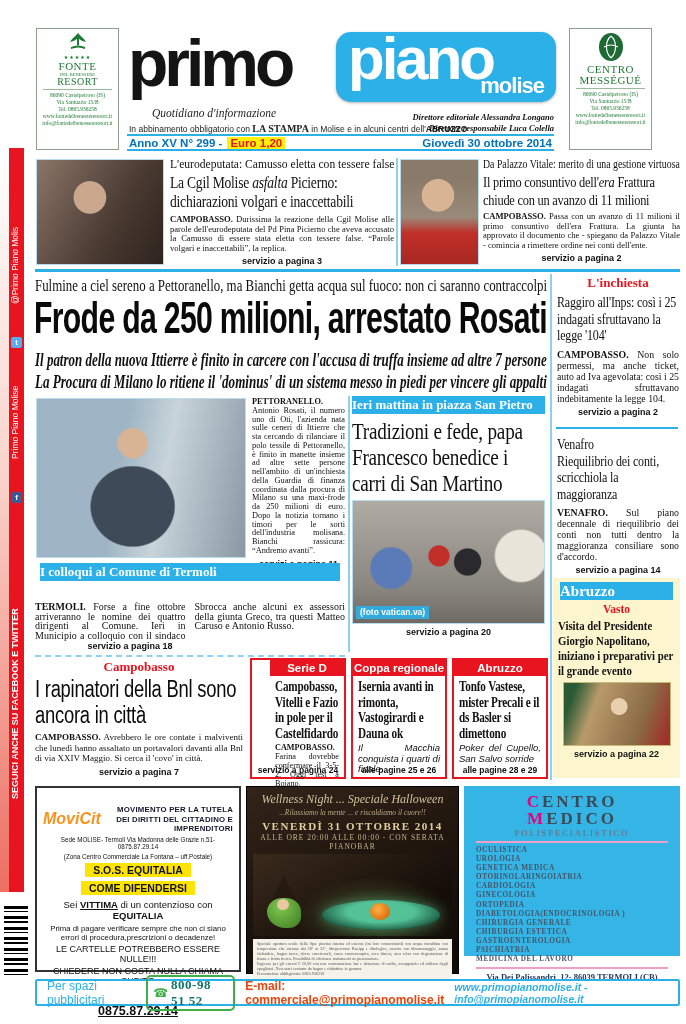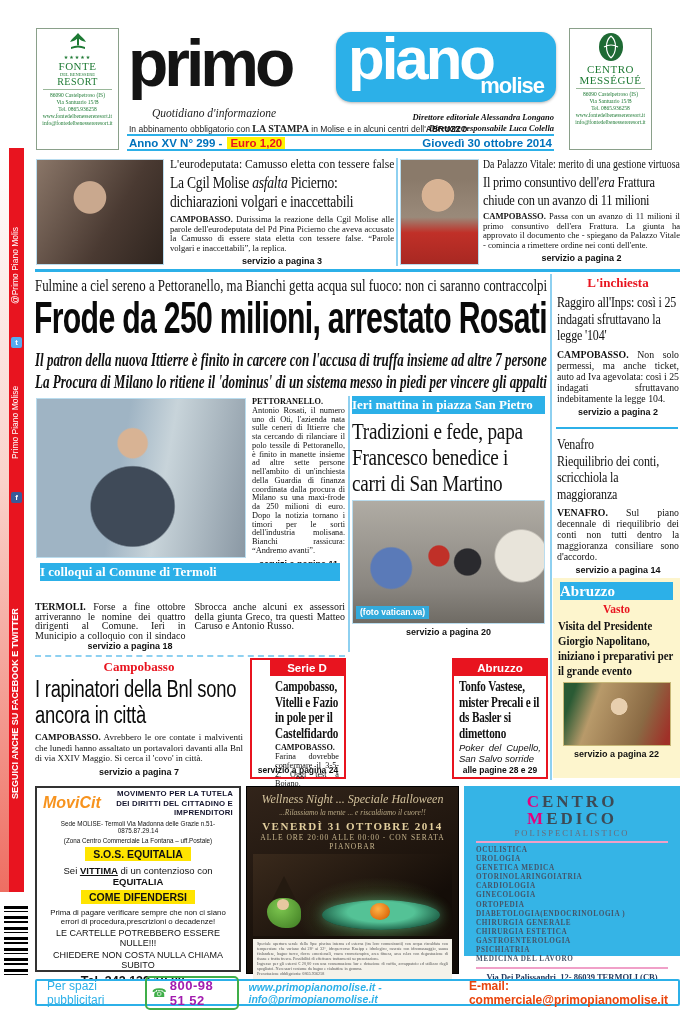--- a/index.html
+++ b/index.html
@@ -144,21 +144,21 @@
   font-size:11.5px; line-height:16px; text-align:center; height:16px; }
 .sp-in { padding:3px 5px 0; }
 .sp-head { font-weight:bold; font-size:14px; line-height:15.5px; letter-spacing:-.2px; }
 .sp-body { font-size:8.2px; line-height:9px; margin-top:2px; text-align:justify; }
 .sp-body.it { font-family:"Liberation Sans",sans-serif; font-style:italic; font-size:9.5px; line-height:10.5px; }
 .sp-ref { position:absolute; bottom:2px; left:0; right:0; font-family:"Liberation Sans",sans-serif;
   font-weight:bold; font-size:8.5px; text-align:center; }
 
 
 #ad-movicit { left:35px; top:786px; width:206px; height:186px; border:2px solid #333; background:#fff;
-  padding:1px 6px; font-family:"Liberation Sans",sans-serif; text-align:center; }
+  padding:17px 6px; font-family:"Liberation Sans",sans-serif; text-align:center; }
 #mv-top { display:flex; align-items:center; text-align:left; gap:4px; }
 #mv-logo { color:#f7931e; font-weight:bold; font-style:italic; font-size:16px; width:62px;
   text-shadow:0 -6px 0 rgba(40,40,40,.0); }
 #mv-title { flex:1; font-size:7.8px; font-weight:bold; line-height:9.5px; letter-spacing:.2px; color:#15152e;text-align:right; }
 .mv-addr { font-size:6.3px; line-height:7.5px; margin-top:2px; }
 .mv-band { display:inline-block; background:#ffe400; font-weight:bold; font-size:10.5px;
   padding:1px 8px; margin-top:3px; }
 #mv-victim { font-size:9.5px; margin-top:3px; }
 #mv-victim .u { text-decoration:underline; font-weight:bold; }
 #mv-victim b { font-weight:bold; }
@@ -202,21 +202,21 @@
 #med-addr1,#med-addr2 { text-align:center; font-weight:bold; font-size:8.5px; line-height:10px; color:#243a5e; }
 #med-mail { text-align:center; font-weight:bold; font-size:8px; color:#2a3a6e; margin-top:2px; }
 
 
 #footer { left:35px; top:979px; width:645px; height:27px; border:2px solid #2cb0e8; border-radius:2px;
   background:#fff; display:flex; align-items:center; gap:10px; padding:0 10px;
   font-family:"Liberation Sans",sans-serif; }
 #ft-label { color:#2cb0e8; font-weight:normal; font-size:12px; }
 #ft-badge { border:2px solid #3fae49; border-radius:5px; padding:0 5px; display:flex; align-items:center; gap:3px; }
 #ft-phone-ic { color:#3fae49; font-size:12px; }
-#ft-phone { font-weight:bold; font-size:13px; letter-spacing:.5px; color:#a21caf; }
+#ft-phone { font-weight:bold; font-size:13px; letter-spacing:.5px; color:#0f766e;font-family:Liberation Serif, serif; }
 #ft-email { color:#e8450d; font-weight:bold; font-size:12px; }
 #ft-web { color:#2cb0e8; font-weight:bold; font-style:italic; font-size:10.5px; margin-left:auto; }
 </style>
 </head>
 <body>
 
 <div id="page">
 
   <div class="abs" id="side-grad"></div>
   <div class="abs" id="side-bar"></div>
@@ -352,39 +352,47 @@
   </div>
 
   <div class="sport" id="sport-0">
     <div class="sp-hdr">Serie D</div>
     <div class="sp-in">
       <div class="sp-head squeeze">Campobasso, Vitelli e Fazio in pole per il Castelfidardo</div>
       <div class="sp-body"><b class="dl">CAMPOBASSO.</b> <span>Farina dovrebbe confermare il 3-5-2. Oggi test a Bojano.</span></div>
     </div>
     <div class="sp-ref">servizio a pagina 24</div>
   </div>
+  <div class="sport" id="sport-1">
+    <div class="sp-hdr">Coppa regionale</div>
+    <div class="sp-in">
+      <div class="sp-head squeeze">Isernia avanti in rimonta, Vastogirardi e Dauna ok</div>
+      <div class="sp-body it">Il Macchia conquista i quarti di finale</div>
+    </div>
+    <div class="sp-ref">alle pagine 25 e 26</div>
+  </div>
   <div class="sport" id="sport-2">
     <div class="sp-hdr">Abruzzo</div>
     <div class="sp-in">
       <div class="sp-head squeeze">Tonfo Vastese, mister Precali e il ds Basler si dimettono</div>
       <div class="sp-body it">Poker del Cupello, San Salvo sorride</div>
     </div>
     <div class="sp-ref">alle pagine 28 e 29</div>
   </div>
 
   <div class="abs" id="ad-movicit">
     <div id="mv-top">
       <div id="mv-logo">MoviCit</div>
       <div id="mv-title">MOVIMENTO PER LA TUTELA DEI DIRITTI DEL CITTADINO E IMPRENDITORI</div>
     </div>
     <div class="mv-addr">Sede MOLISE- Termoli Via Madonna delle Grazie n.51- 0875.87.29.14</div>
     <div class="mv-addr">(Zona Centro Commerciale La Fontana – uff.Postale)</div>
     <div><span class="mv-band">S.O.S. EQUITALIA</span></div>
+    <div><span class="mv-band">COME DIFENDERSI</span></div>
     <div id="mv-victim"><span>Sei </span><span class="u">VITTIMA</span><span> di un contenzioso con </span><b>EQUITALIA</b></div>
-    <div><span class="mv-band">COME DIFENDERSI</span></div>
     <div id="mv-para">Prima di pagare verificare sempre che non ci siano errori di procedura,prescrizioni o decadenze!</div>
     <div class="mv-line">LE CARTELLE POTREBBERO ESSERE NULLE!!!</div>
     <div class="mv-line">CHIEDERE NON COSTA NULLA CHIAMA SUBITO</div>
     <div id="mv-tel">Tel. 342.139.18.00 – 0875.87.29.14</div>
   </div>
 
   <div class="abs" id="ad-wellness">
     <div id="wl-title">Wellness Night ... Speciale Halloween</div>
     <div id="wl-sub">...Rilassiamo la mente ... e riscaldiamo il cuore!!</div>
     <div id="wl-date">VENERDÌ 31 OTTOBRE 2014</div>
@@ -430,17 +438,17 @@
     <div id="med-addr2">uff. +39 0875 752320 - Fax +39 0875 752329</div>
     <div id="med-mail">dentalgroup14@gmail.com</div>
   </div>
 
   <div class="abs" id="footer">
     <span id="ft-label">Per spazi pubblicitari</span>
     <span id="ft-badge">
       <span id="ft-phone-ic">☎</span>
       <span id="ft-phone">800-98 51 52</span>
     </span>
+    <span id="ft-email">E-mail: commerciale@primopianomolise.it</span>
     <span id="ft-web">www.primopianomolise.it - info@primopianomolise.it</span>
-    <span id="ft-email">E-mail: commerciale@primopianomolise.it</span>
   </div>
 
 </div>
 
 </body></html>

